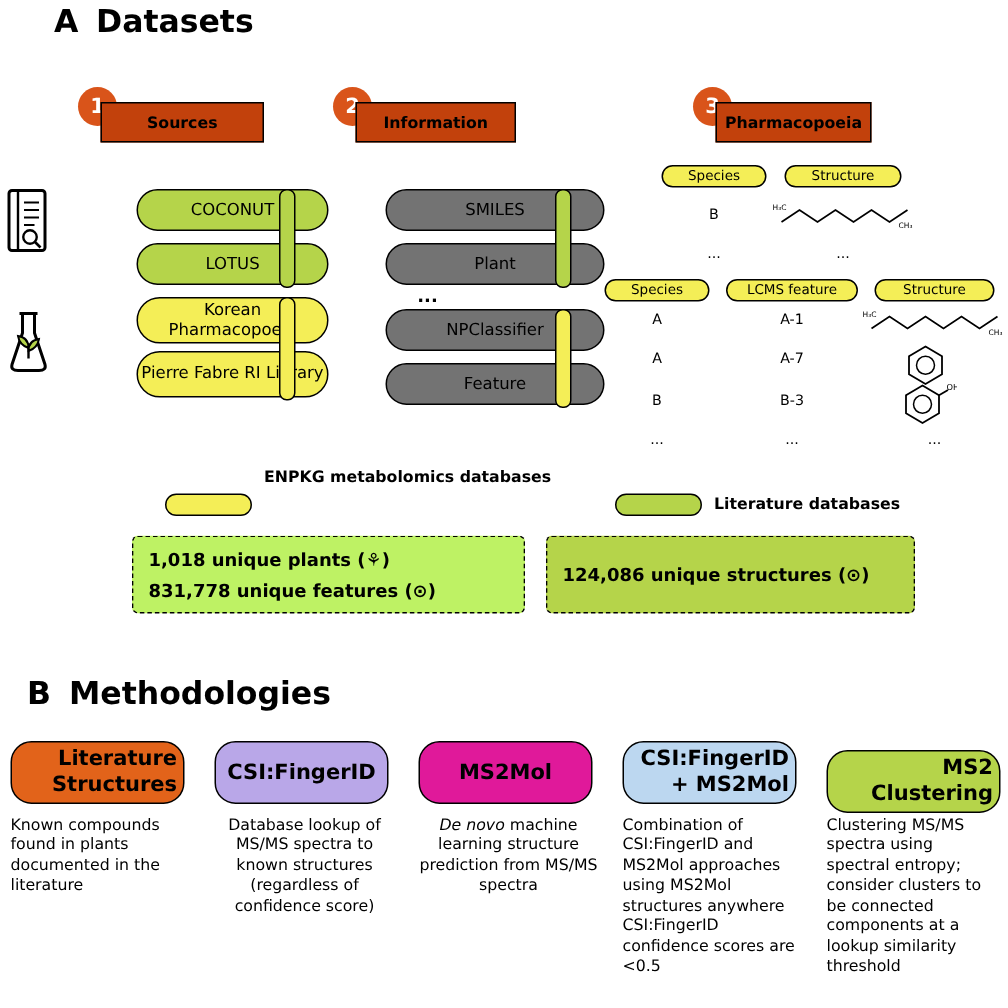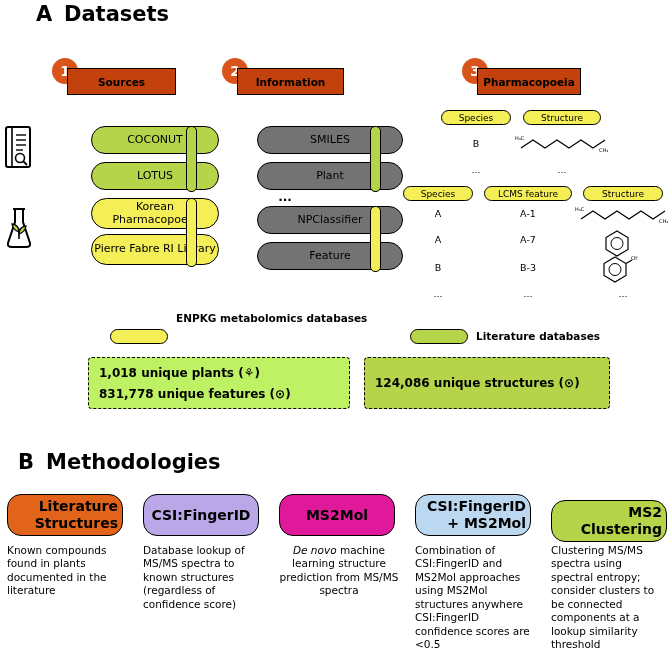--- a/index.html
+++ b/index.html
@@ -275,21 +275,21 @@
 <div class="abs sec-title" style="left:46px; top:450px;">Methodologies</div>
 
 <div class="abs method-pill" style="left:7px; top:494px; width:116px; height:42px; background:#e2631a;">
   <span>Literature Structures</span>
 </div>
 <div class="abs method-desc" style="left:7px; top:544px; width:118px;">Known compounds found in plants documented in the literature</div>
 
 <div class="abs method-pill" style="left:143px; top:494px; width:116px; height:42px; background:#b9a7e8;">
   <span>CSI:FingerID</span>
 </div>
-<div class="abs method-desc" style="left:143px; top:544px; width:120px;">Database lookup of MS/MS spectra to known structures (regardless of confidence score)</div>
+<div class="abs method-desc" style="left:143px; top:544px; width:120px;text-align:center;">Database lookup of MS/MS spectra to known structures (regardless of confidence score)</div>
 
 <div class="abs method-pill" style="left:279px; top:494px; width:116px; height:42px; background:#e0199a;">
   <span>MS2Mol</span>
 </div>
 <div class="abs method-desc" style="left:279px; top:544px; width:120px;text-align:center;"><span class="ital">De novo</span> <span>machine learning structure prediction from MS/MS spectra</span></div>
 
 <div class="abs method-pill" style="left:415px; top:494px; width:116px; height:42px; background:#bcd7f0;">
   <span>CSI:FingerID + MS2Mol</span>
 </div>
 <div class="abs method-desc" style="left:415px; top:544px; width:118px;">Combination of CSI:FingerID and MS2Mol approaches using MS2Mol structures anywhere CSI:FingerID confidence scores are &lt;0.5</div>

